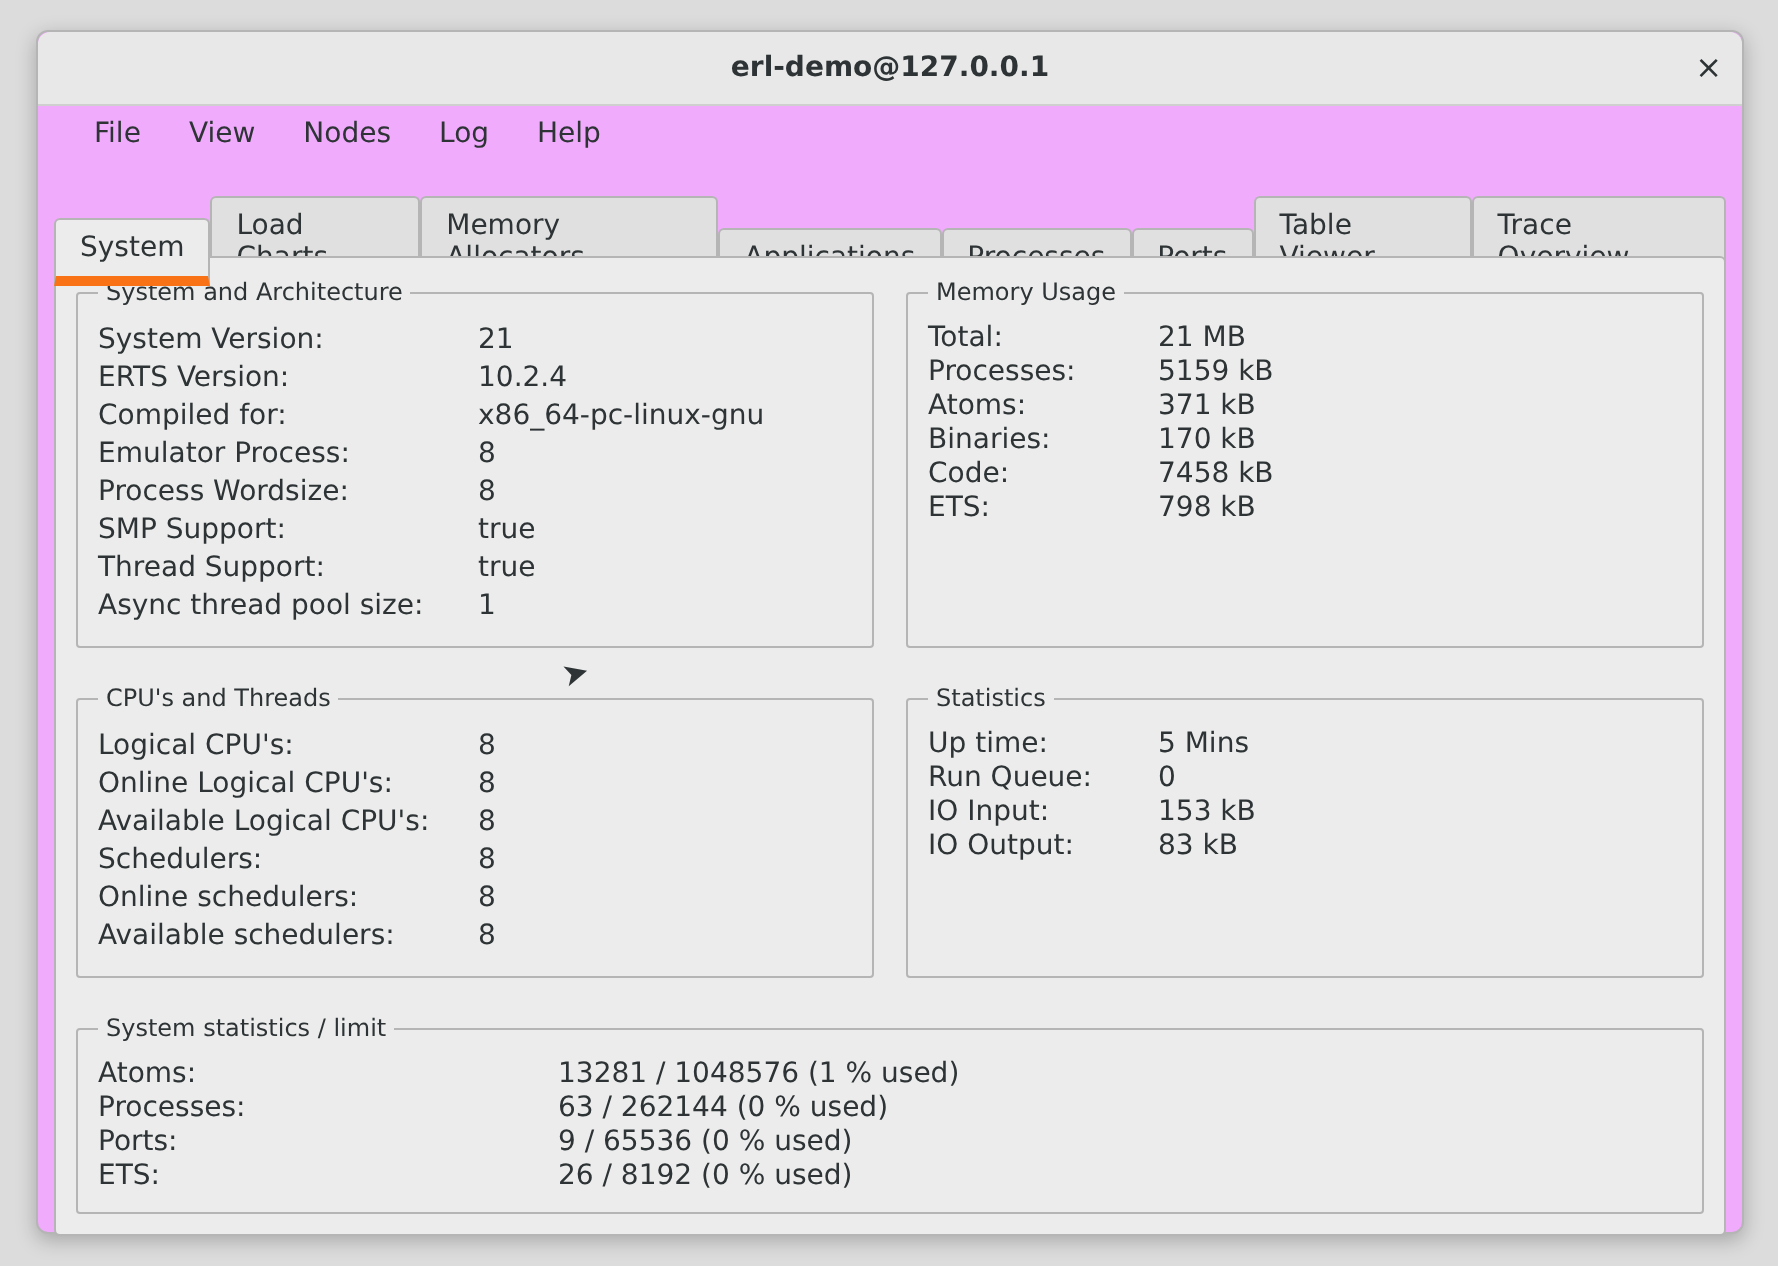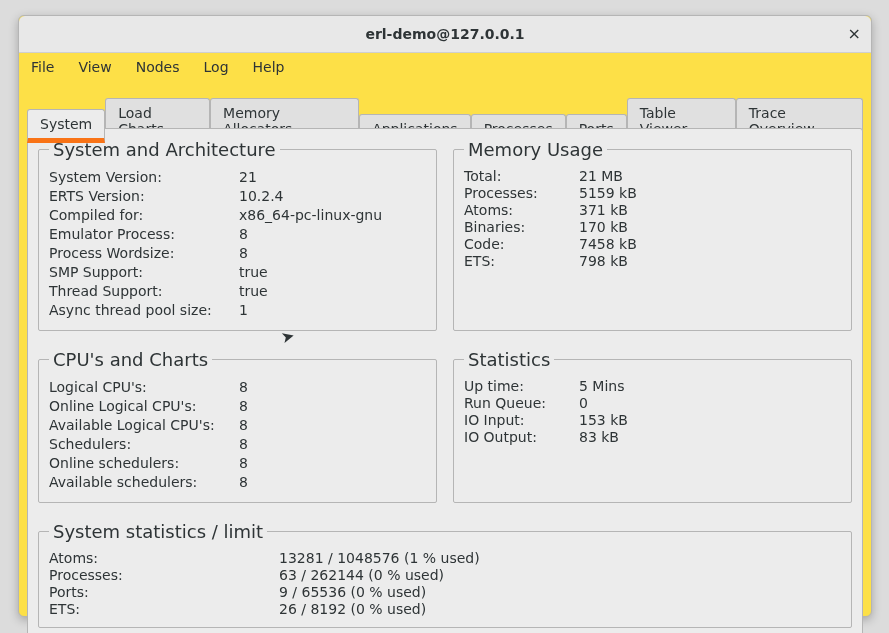--- a/index.html
+++ b/index.html
@@ -13,21 +13,21 @@
     background: #dcdcdc;
     overflow: hidden;
   }
 
   .window {
     position: absolute;
     left: 18px;
     top: 15px;
     width: 852px;
     height: 600px;
-    background: #fde047;
+    background: #f0abfc;
     border: 1px solid #b5b5b5;
     border-radius: 6px;
     box-shadow: 0 3px 10px rgba(0,0,0,0.25);
     display: flex;
     flex-direction: column;
   }
 
   .titlebar {
     height: 36px;
     line-height: 36px;
@@ -42,21 +42,21 @@
   .titlebar .close {
     position: absolute;
     right: 10px;
     top: 0;
     font-size: 16px;
     font-weight: normal;
     cursor: pointer;
   }
 
   .menubar {
-    padding: 4px 8px;
+    padding: 4px 24px;
     display: flex;
     gap: 16px;
     font-size: 14px;
   }
   .menubar span {
     padding: 2px 4px;
     cursor: pointer;
   }
 
   .tabs {
@@ -102,21 +102,21 @@
   fieldset.group {
     border: 1px solid #b5b5b5;
     border-radius: 2px;
     margin: 0;
     padding: 8px 10px 10px 10px;
     font-size: 14px;
   }
   fieldset.group legend {
     padding: 0 4px;
     color: #2e3436;
-    font-size: 18px;
+    font-size: 12px;
   }
 
   .kv {
     display: grid;
     grid-template-columns: 190px 1fr;
     row-gap: 0;
   }
   .kv-wide {
     display: grid;
     grid-template-columns: 230px 1fr;
@@ -210,21 +210,21 @@
           <div>Binaries:</div>
           <div>170 kB</div>
           <div>Code:</div>
           <div>7458 kB</div>
           <div>ETS:</div>
           <div>798 kB</div>
         </div>
       </fieldset>
 
       <fieldset class="group">
-        <legend>CPU's and Charts</legend>
+        <legend>CPU's and Threads</legend>
         <div class="kv">
           <div>Logical CPU's:</div>
           <div>8</div>
           <div>Online Logical CPU's:</div>
           <div>8</div>
           <div>Available Logical CPU's:</div>
           <div>8</div>
           <div>Schedulers:</div>
           <div>8</div>
           <div>Online schedulers:</div>

